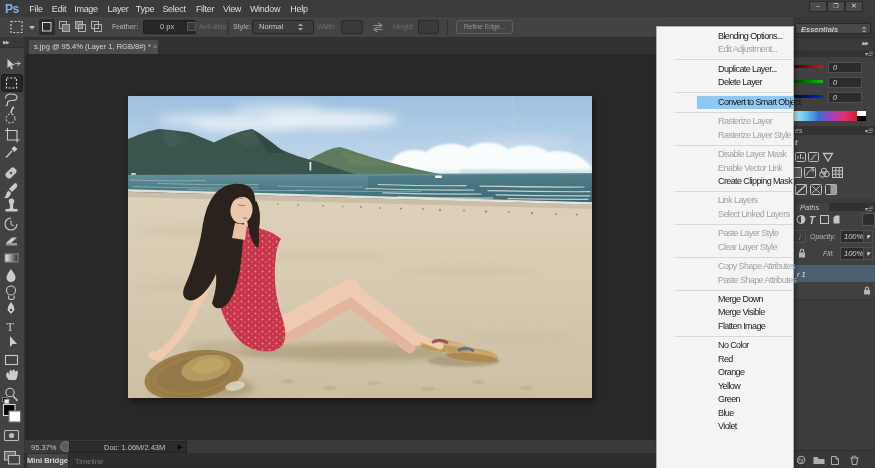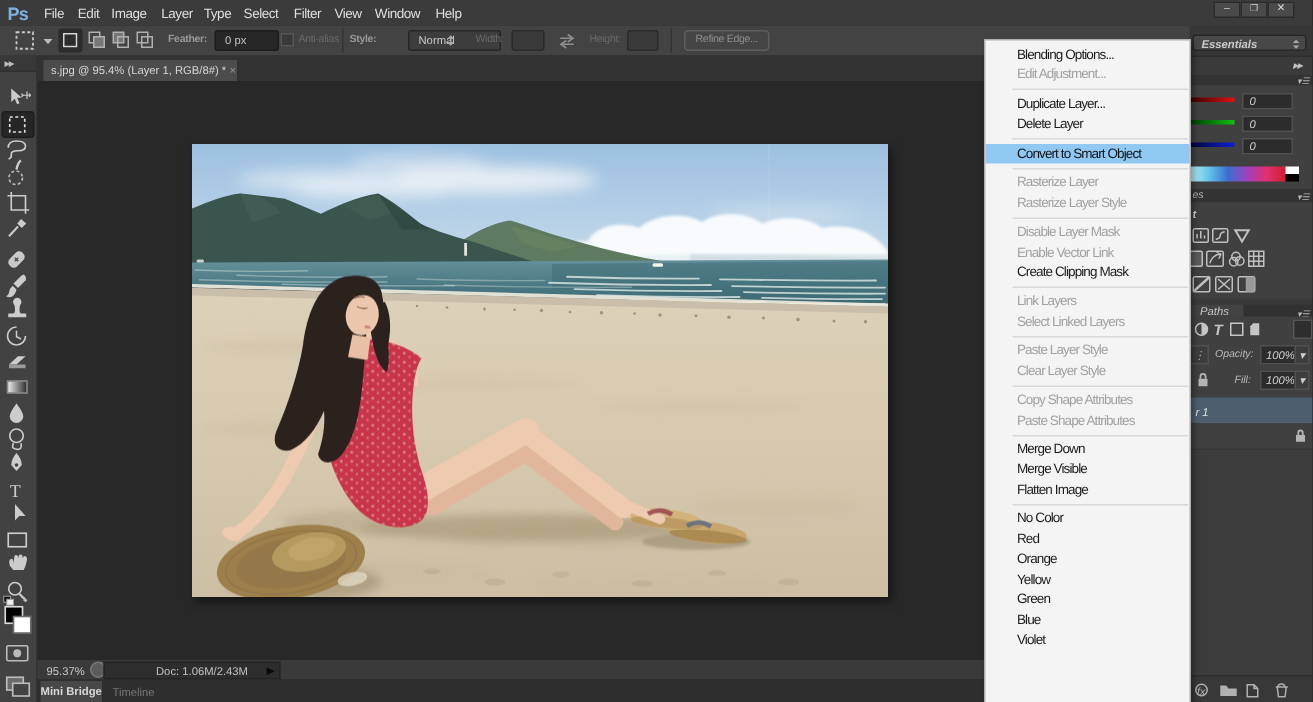--- a/index.html
+++ b/index.html
@@ -27,21 +27,21 @@
   #tabsrow{left:25px;top:453px;width:768px;height:15px;background:#2e2e2e;}
   #dock{left:793px;top:17px;width:82px;height:451px;background:#3a3a3a;font-size:7px;font-style:italic;}
   .phead{position:absolute;left:0;width:82px;height:8px;background:#333333;}
   .pmenuicon{position:absolute;right:2px;color:#b5b5b5;font-size:6px;}
   .vbox{position:absolute;background:#2c2c2c;border:1px solid #505050;color:#cfcfcf;
         font-size:7.5px;}
   #ctxmenu{left:656px;top:26px;width:138px;height:442px;background:#f4f4f4;
            border:1px solid #b0b0b0;border-bottom:none;box-shadow:2px 2px 4px rgba(0,0,0,.35);
            padding-top:3px;box-sizing:border-box;z-index:50;}
   .mi{height:13.45px;line-height:13.45px;padding-left:21px;font-size:9px;letter-spacing:-0.6px;
-      color:#1d1d1d;white-space:nowrap;}
+      color:#1d1d1d;white-space:nowrap;margin-left:40px;}
   .mi.dis{color:#a2a2a2;}
   .mi.hl{background:#91c8f2;color:#10151a;}
   .msep{height:1px;background:#d8d8d8;margin:2.5px 1px 2.5px 18px;}
 </style>
 </head>
 <body>
 
 <div class="abs" id="menubar">
   <span id="pslogo">Ps</span>
   <span class="mitem" style="left:36px">File</span>
@@ -68,26 +68,26 @@
   <svg class="abs" style="left:39px;top:2px" width="66" height="16" viewBox="0 0 66 16">
     <rect x="3.5" y="3.5" width="8.5" height="8.5" fill="none" stroke="#d4d4d4"></rect>
     <rect x="20.5" y="2.5" width="7" height="7" fill="none" stroke="#b0b0b0"></rect>
     <rect x="23.5" y="5.5" width="7" height="7" fill="#777" stroke="#b0b0b0"></rect>
     <rect x="36.5" y="2.5" width="7" height="7" fill="#777" stroke="#b0b0b0"></rect>
     <rect x="39.5" y="5.5" width="7" height="7" fill="none" stroke="#b0b0b0"></rect>
     <rect x="52.5" y="2.5" width="7" height="7" fill="none" stroke="#b0b0b0"></rect>
     <rect x="55.5" y="5.5" width="7" height="7" fill="none" stroke="#b0b0b0"></rect>
   </svg>
   <span class="olabel" style="left:112px;top:6px;font-weight:bold;">Feather:</span>
-  <div class="obox" style="left:143px;top:3px;width:35px;height:12px;line-height:12px;padding-left:6px;">0 px</div>
+  <div class="obox" style="left:143px;top:3px;width:35px;height:12px;line-height:12px;padding-left:16px;">0 px</div>
   <div class="abs" style="left:187px;top:5px;width:7px;height:7px;background:#3a3a3a;border:1px solid #565656;"></div>
   <span class="olabel dim" style="left:199px;top:6px;">Anti-alias</span>
   <div class="abs" style="left:228px;top:2px;width:1px;height:16px;background:#333;"></div>
   <span class="olabel" style="left:233px;top:6px;font-weight:bold;">Style:</span>
-  <div class="obox" style="left:252px;top:3px;width:54px;height:12px;line-height:12px;padding-left:6px;background:#3d3d3d;border-color:#262626;margin-left:20px;">Normal</div>
+  <div class="obox" style="left:252px;top:3px;width:54px;height:12px;line-height:12px;padding-left:6px;background:#3d3d3d;border-color:#262626;">Normal</div>
   <svg class="abs" style="left:297px;top:6px" width="8" height="8" viewBox="0 0 8 8">
       <path d="M1 3 l2.5-2.5 2.5 2.5z M1 5 l2.5 2.5 2.5-2.5z" fill="#aaa"></path>
     </svg>
   <span class="olabel dim" style="left:317px;top:6px;">Width:</span>
   <div class="obox" style="left:341px;top:3px;width:20px;height:12px;background:#3a3a3a;border-color:#2a2a2a;"></div>
   <svg class="abs" style="left:371px;top:5px" width="14" height="11" viewBox="0 0 14 11">
     <path d="M2.5 3.5 h7 M7.5 1 l3.5 2.5 -3.5 2.5 M11.5 7.5 h-7 M6.5 5 l-3.5 2.5 3.5 2.5" stroke="#8f8f8f" fill="none" stroke-width="1.1"></path>
   </svg>
   <span class="olabel dim" style="left:393px;top:6px;">Height:</span>
   <div class="obox" style="left:418px;top:3px;width:19px;height:12px;background:#3a3a3a;border-color:#2a2a2a;"></div>

